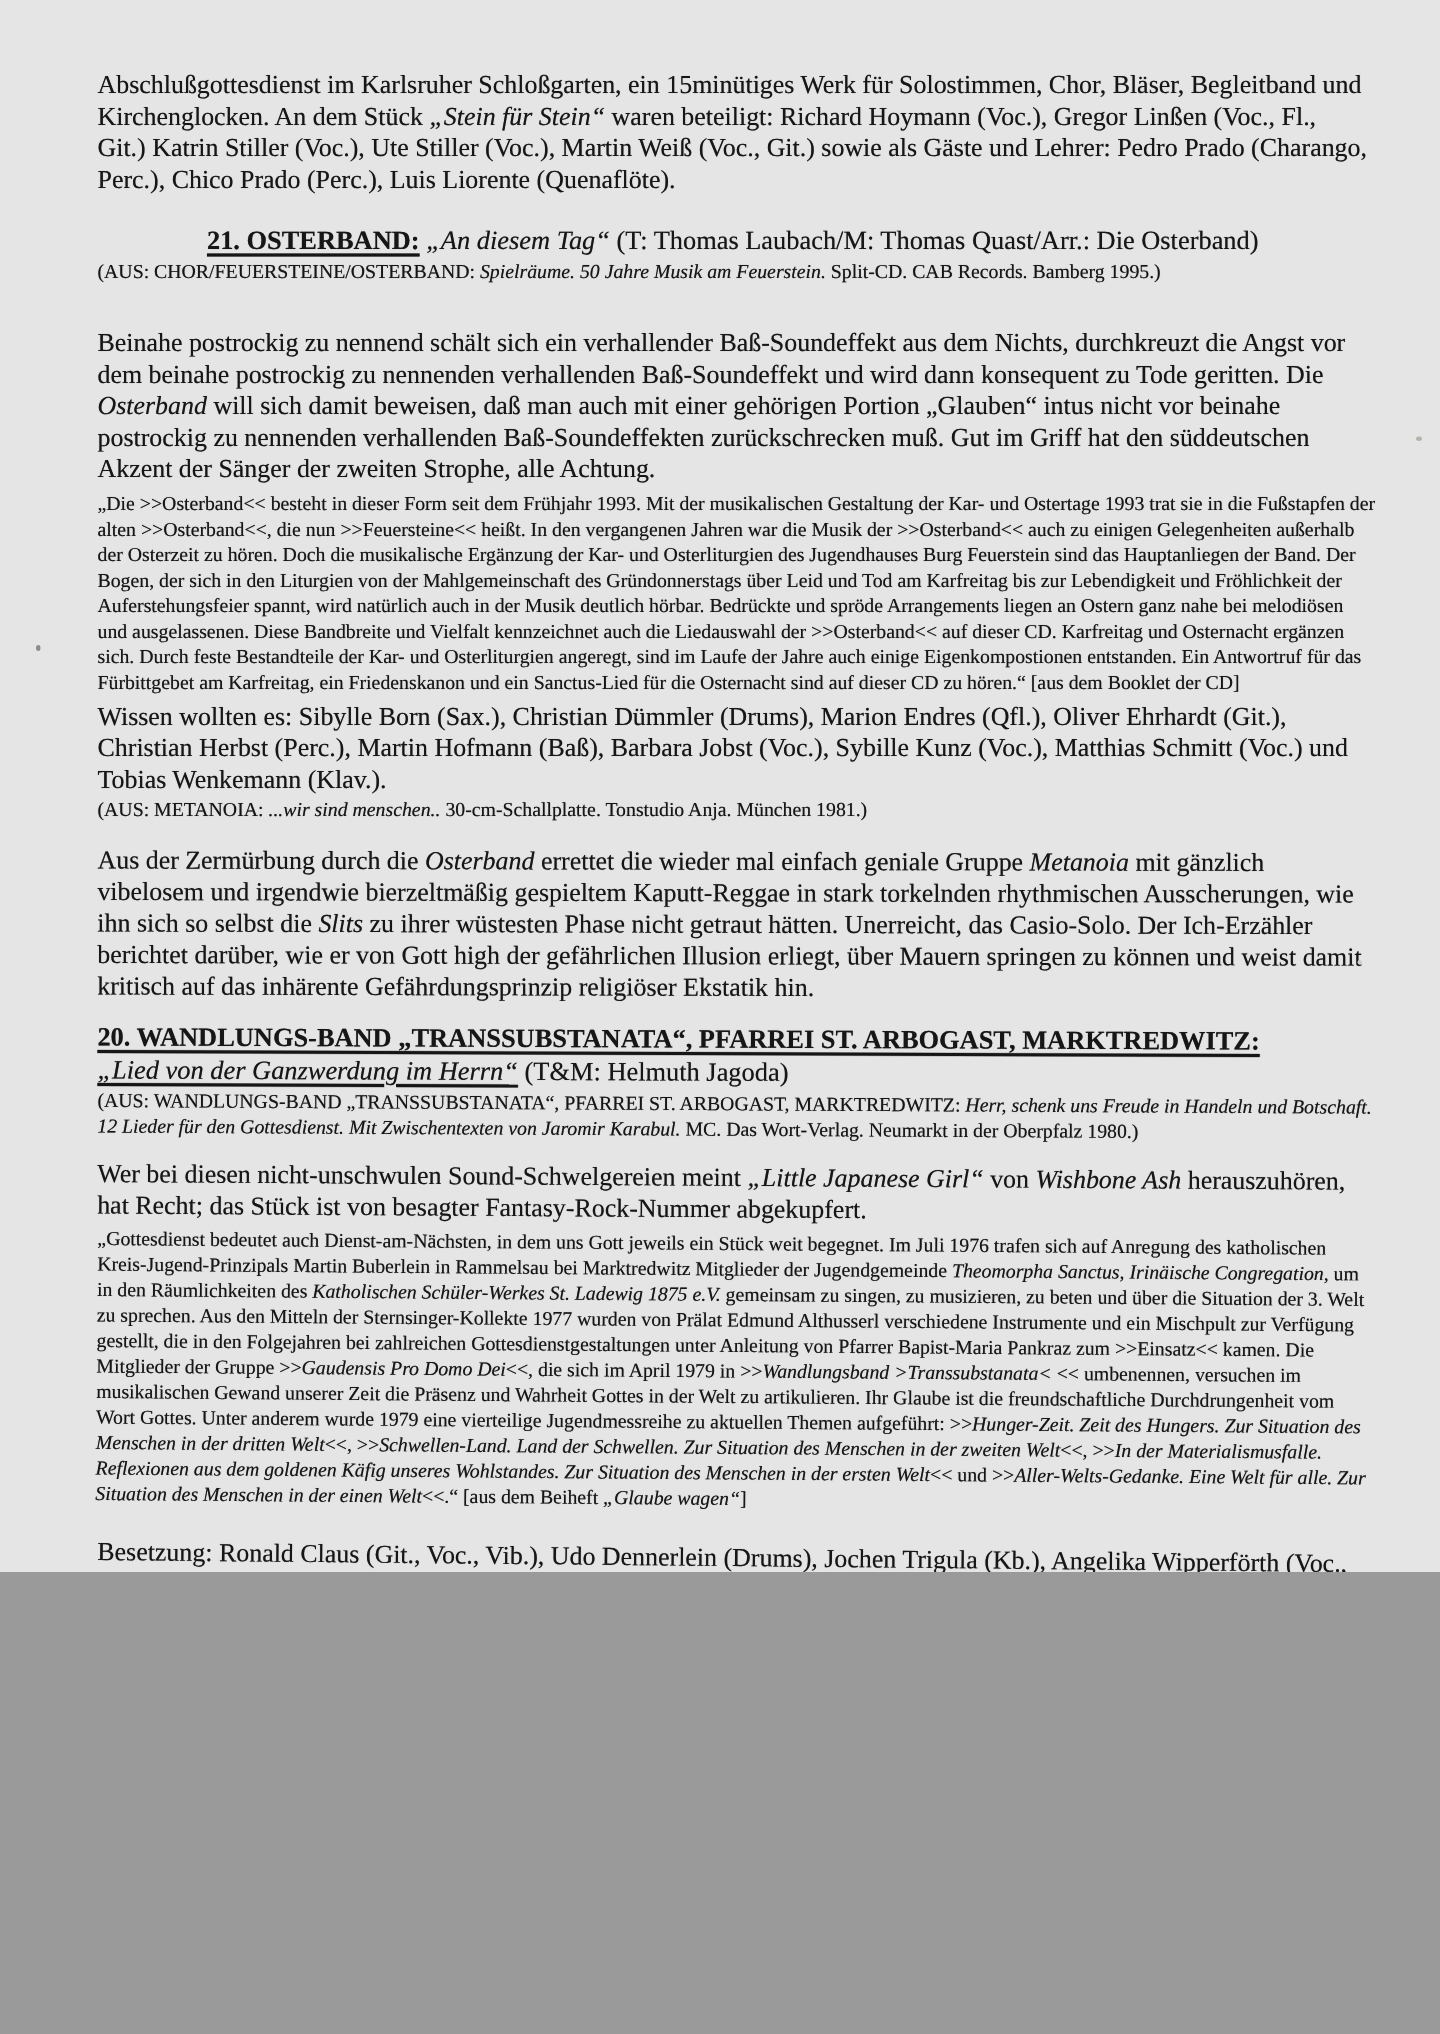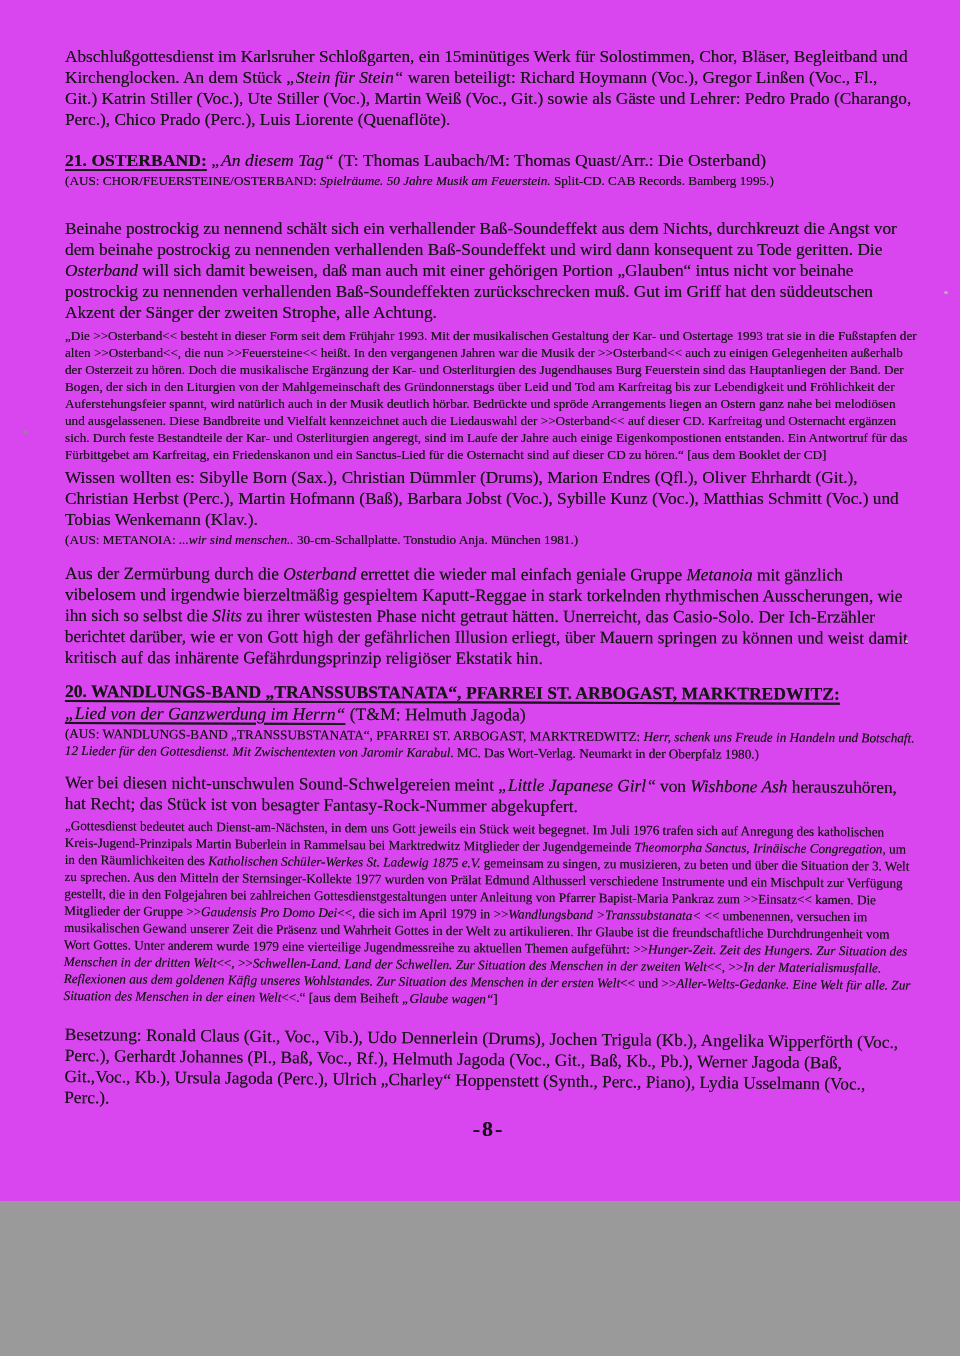--- a/index.html
+++ b/index.html
@@ -1,38 +1,38 @@
 <!DOCTYPE html>
 <html><head>
 <meta charset="utf-8">
 <style>
   html,body{margin:0;padding:0;background:#9a9a9a;}
   .page{
     position:relative;
-    width:960px;height:1201px;
+    width:960px;height:1048px;
     margin:0 auto;
-    background:#d946ef;
+    background:#e5e5e5;
     box-sizing:border-box;
     padding:46px 48px 0 65px;
     color:#161616;
     font-family:"Liberation Serif","DejaVu Serif",serif;
     overflow:hidden;
   }
   .block{text-shadow:0 0 0.45px rgba(10,10,10,0.6);}
   .para{font-size:17.3px;line-height:21px;}
   .fine{font-size:13.2px;line-height:17px;margin-right:-6px;}
   .heading{font-size:17.6px;line-height:21px;}
   .pagenum{text-align:center;font-size:22px;font-weight:bold;letter-spacing:2px;}
   .b{font-weight:bold;}
   .i{font-style:italic;}
   .u{text-decoration:underline;text-decoration-thickness:1.6px;text-underline-offset:2.5px;}
 
   
   [data-name="intro-paragraph"]{margin-top:0;}
-  [data-name="heading-21"]{margin-top:20px;}
+  [data-name="heading-21"]{margin-top:20px;text-align:center;}
   [data-name="source-21"]{margin-top:1px;}
   [data-name="review-21"]{margin-top:29px;}
   [data-name="booklet-quote-21"]{margin-top:4px;}
   [data-name="credits-21"]{margin-top:4px;}
   [data-name="heading-22"]{margin-top:13px;}
   [data-name="source-22"]{margin-top:1px;}
   [data-name="review-22"]{margin-top:15px;transform:rotate(0.12deg);}
   [data-name="heading-20-title"]{margin-top:13px;transform:rotate(0.2deg);}
   [data-name="heading-20-subtitle"]{margin-top:1px;transform:rotate(0.2deg);}
   [data-name="source-20"]{margin-top:1px;transform:rotate(0.3deg);}

